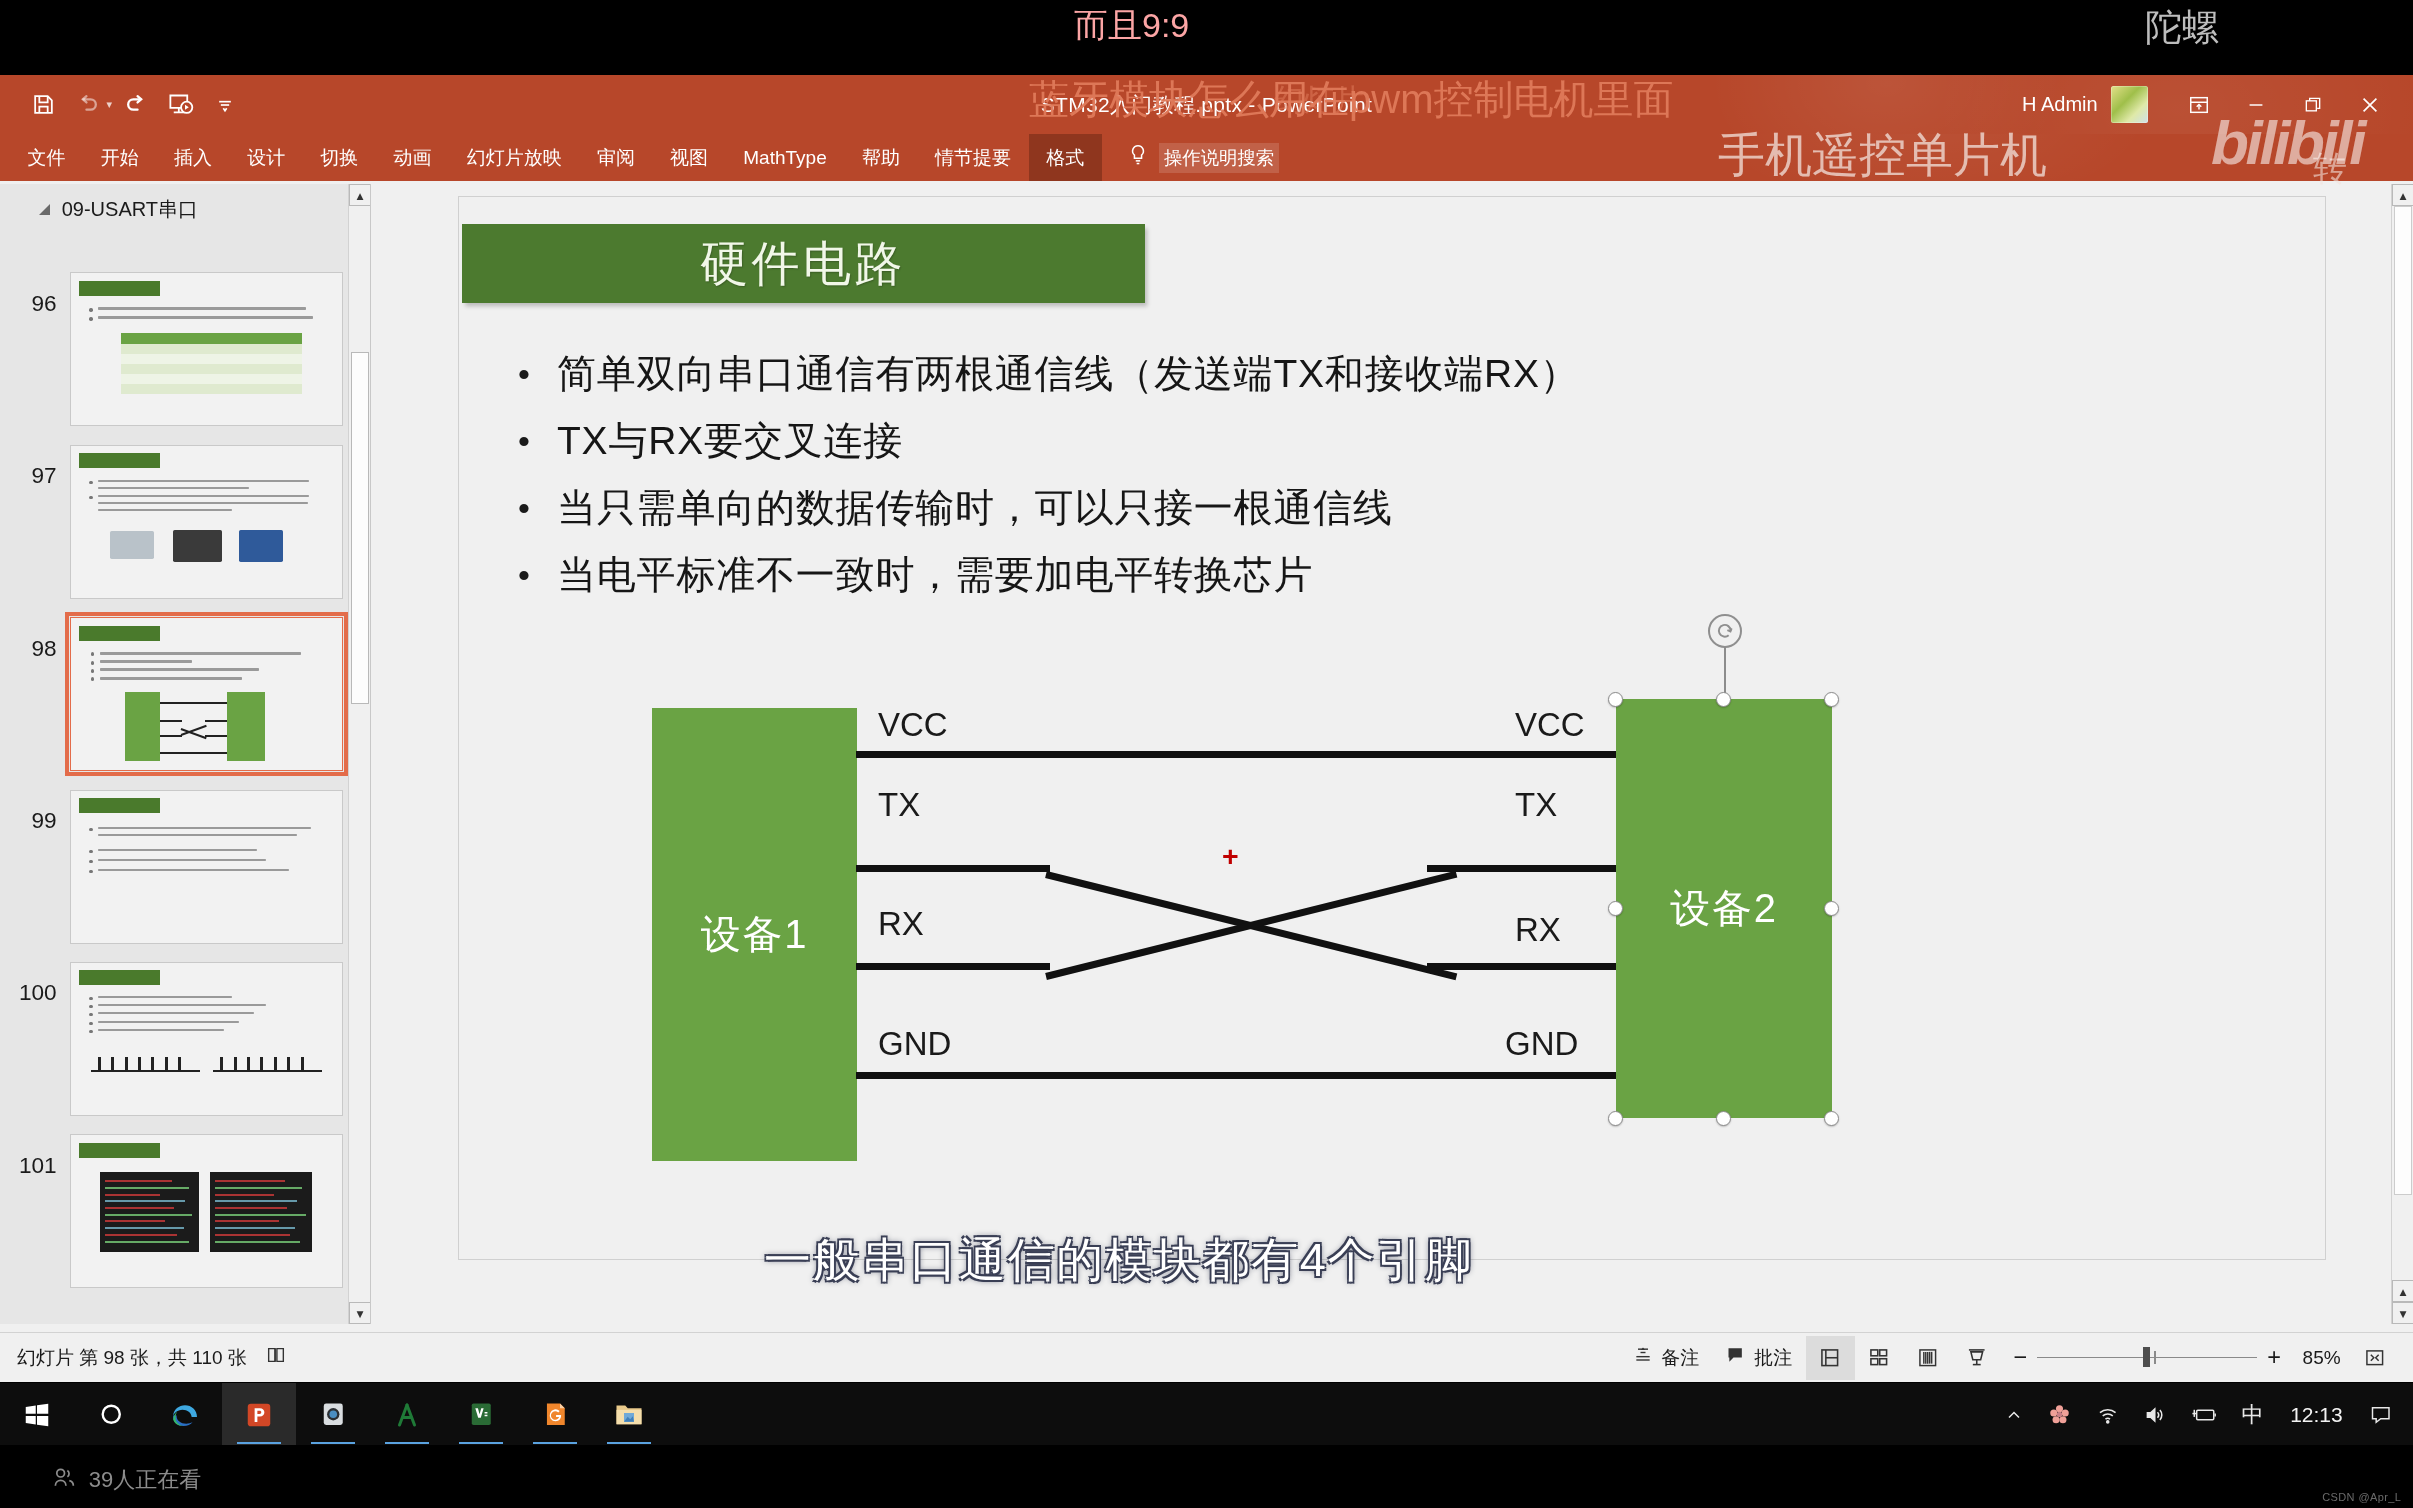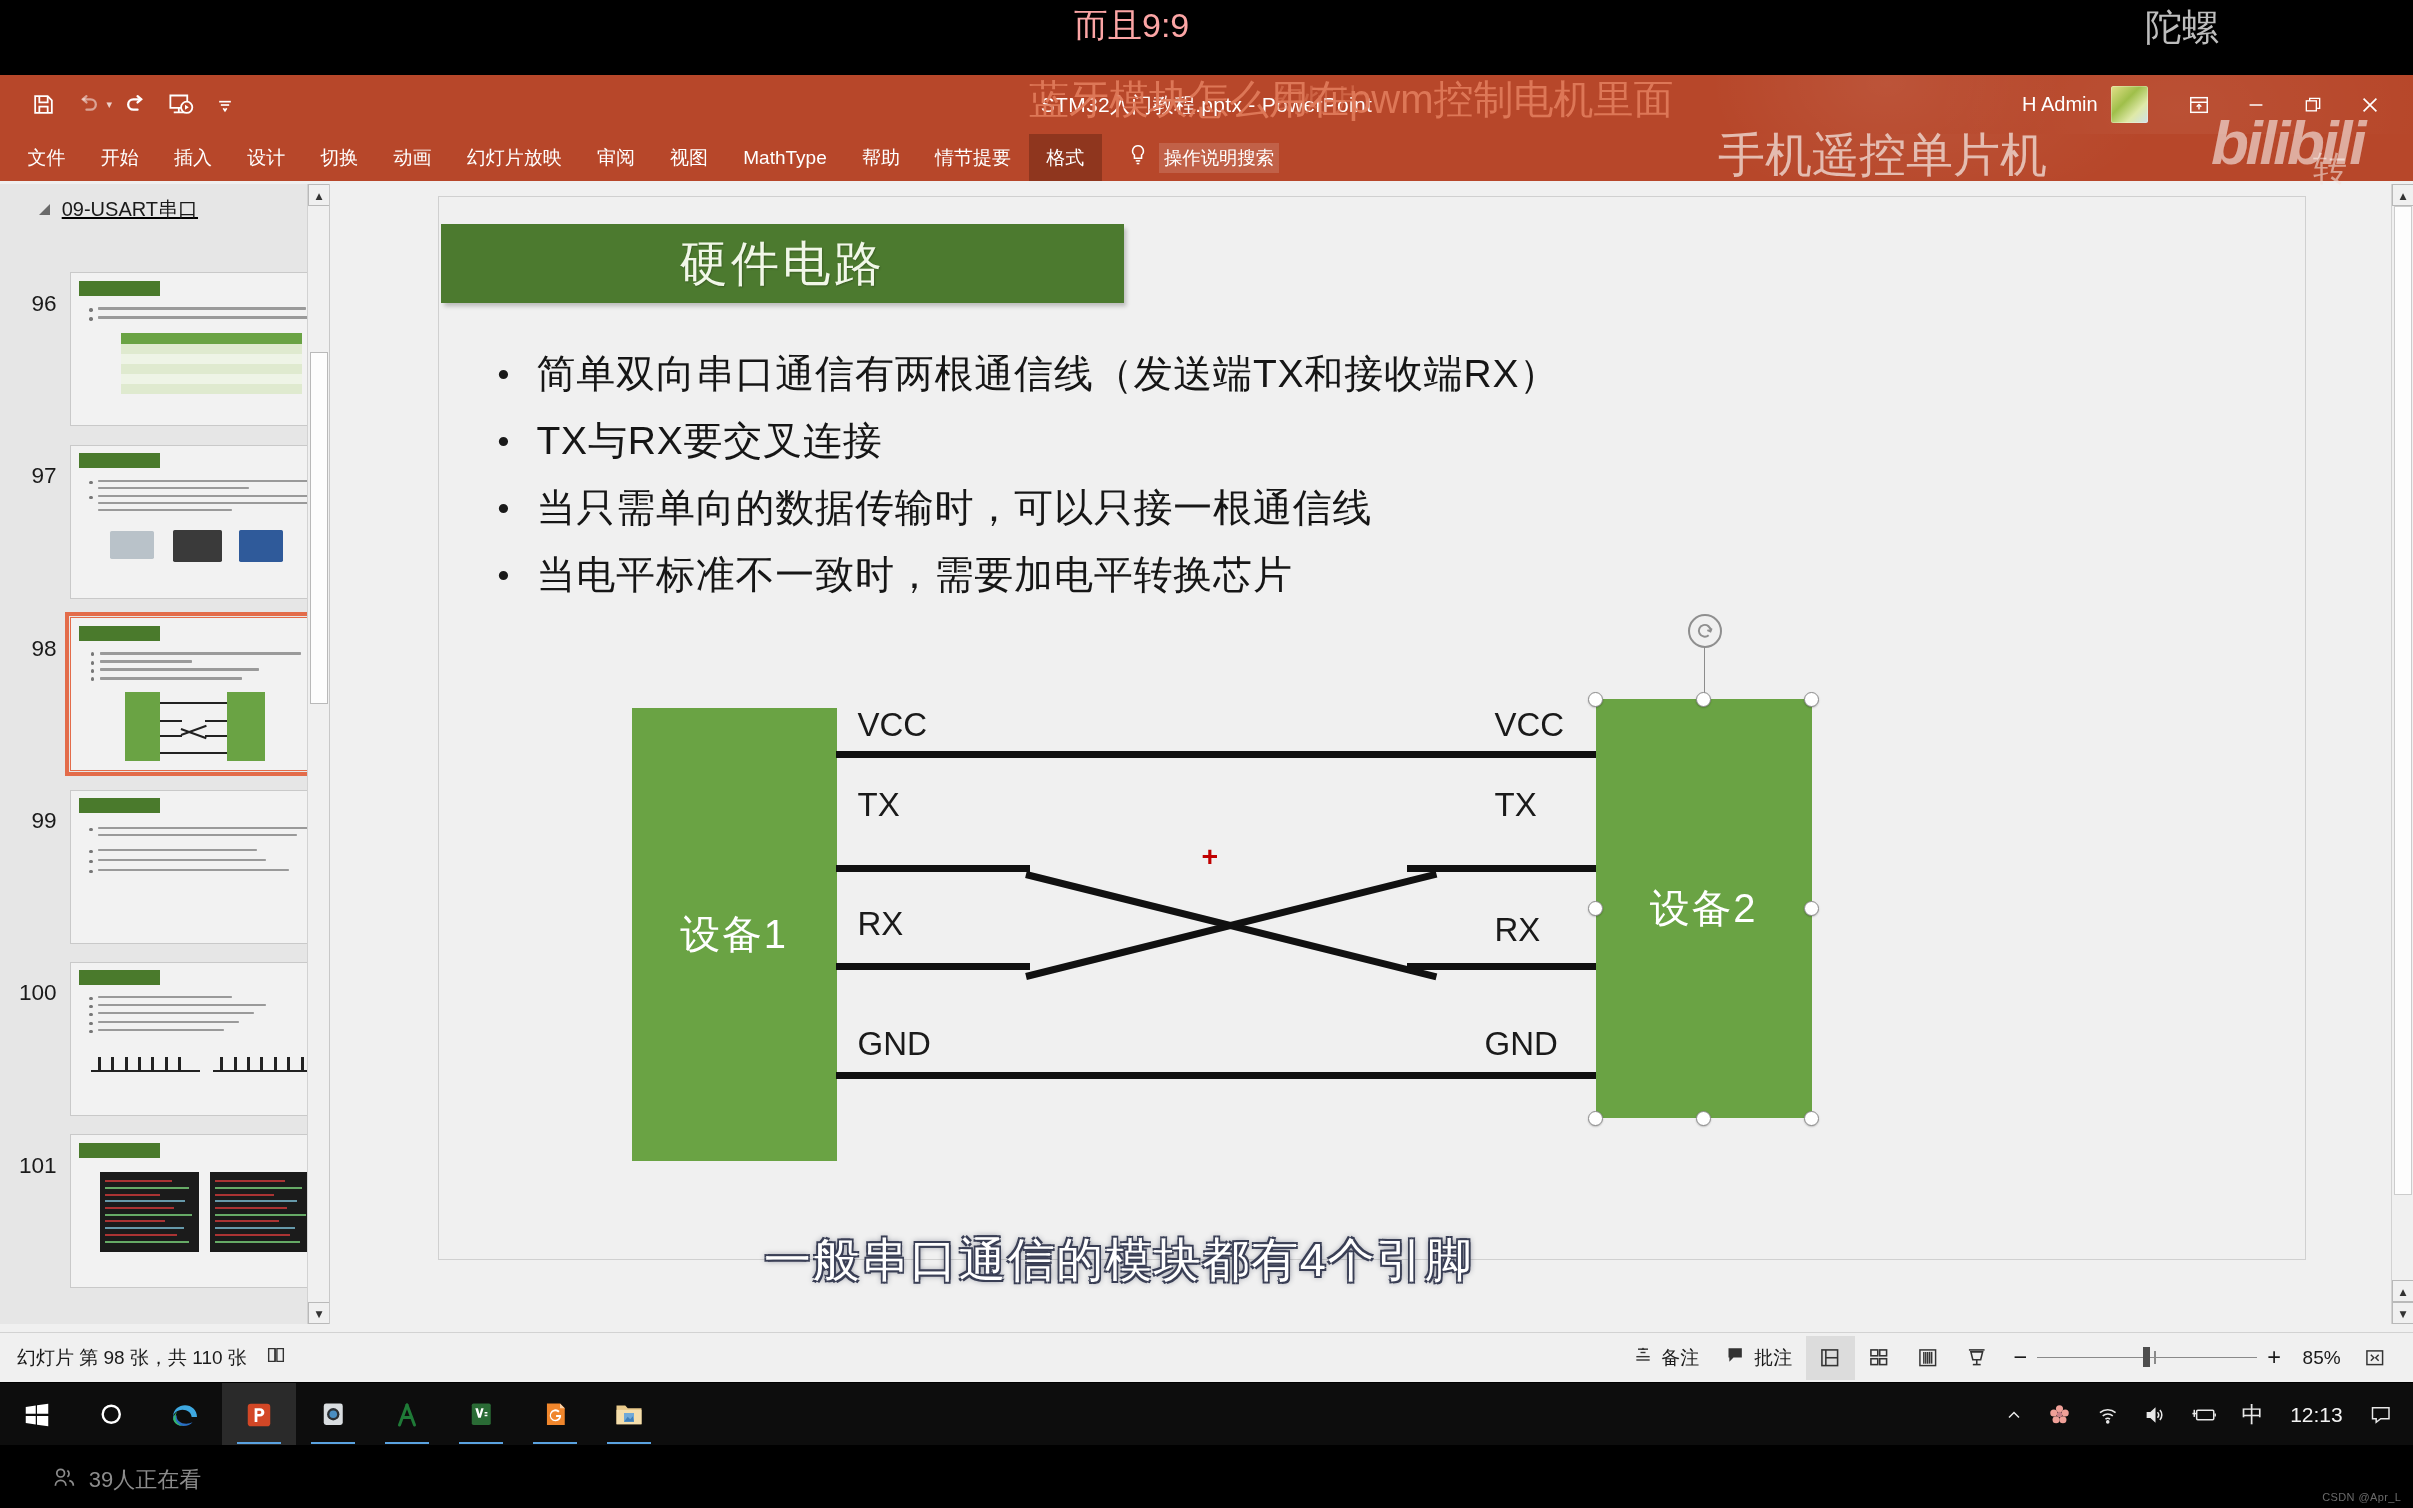--- a/index.html
+++ b/index.html
@@ -72,23 +72,22 @@
   .tellme .bulb { color: #fff; font-size: 20px; }
   .tellme .tm-text { color: #fff; font-size: 18.4px; background: rgba(255,255,255,.14); padding: 2.5px 5px; }
 
   .ribbon-underline { height: 3.4px; background: #f0f0f0; }
 
   
   .ppt-body { display: flex; height: 1140px; background: #f0f0f0; }
 
   
   .thumbpane {
-    width: 330px; background: #e6e6e6; position: relative; border-right: 0.8px solid #c8c8c8;
+    width: 371px; background: #e6e6e6; position: relative; border-right: 0.8px solid #c8c8c8;
     overflow: hidden;
-    text-decoration: underline;
   }
   .section-head {
     display: flex; align-items: center; gap: 11.7px; padding: 11.7px 0 6.7px 39px;
     font-size: 20px; color: #1a1a1a;
   }
   .sect-tri {
     width: 0; height: 0; border-left: 11px solid transparent;
     border-bottom: 11px solid #6a6a6a; border-right: 0; border-top: 0; transform: rotate(0deg);
   }
   .thumb-list { position: absolute; left: 0; top: 49px; width: 377px; bottom: 0; margin-top: 39px; }

